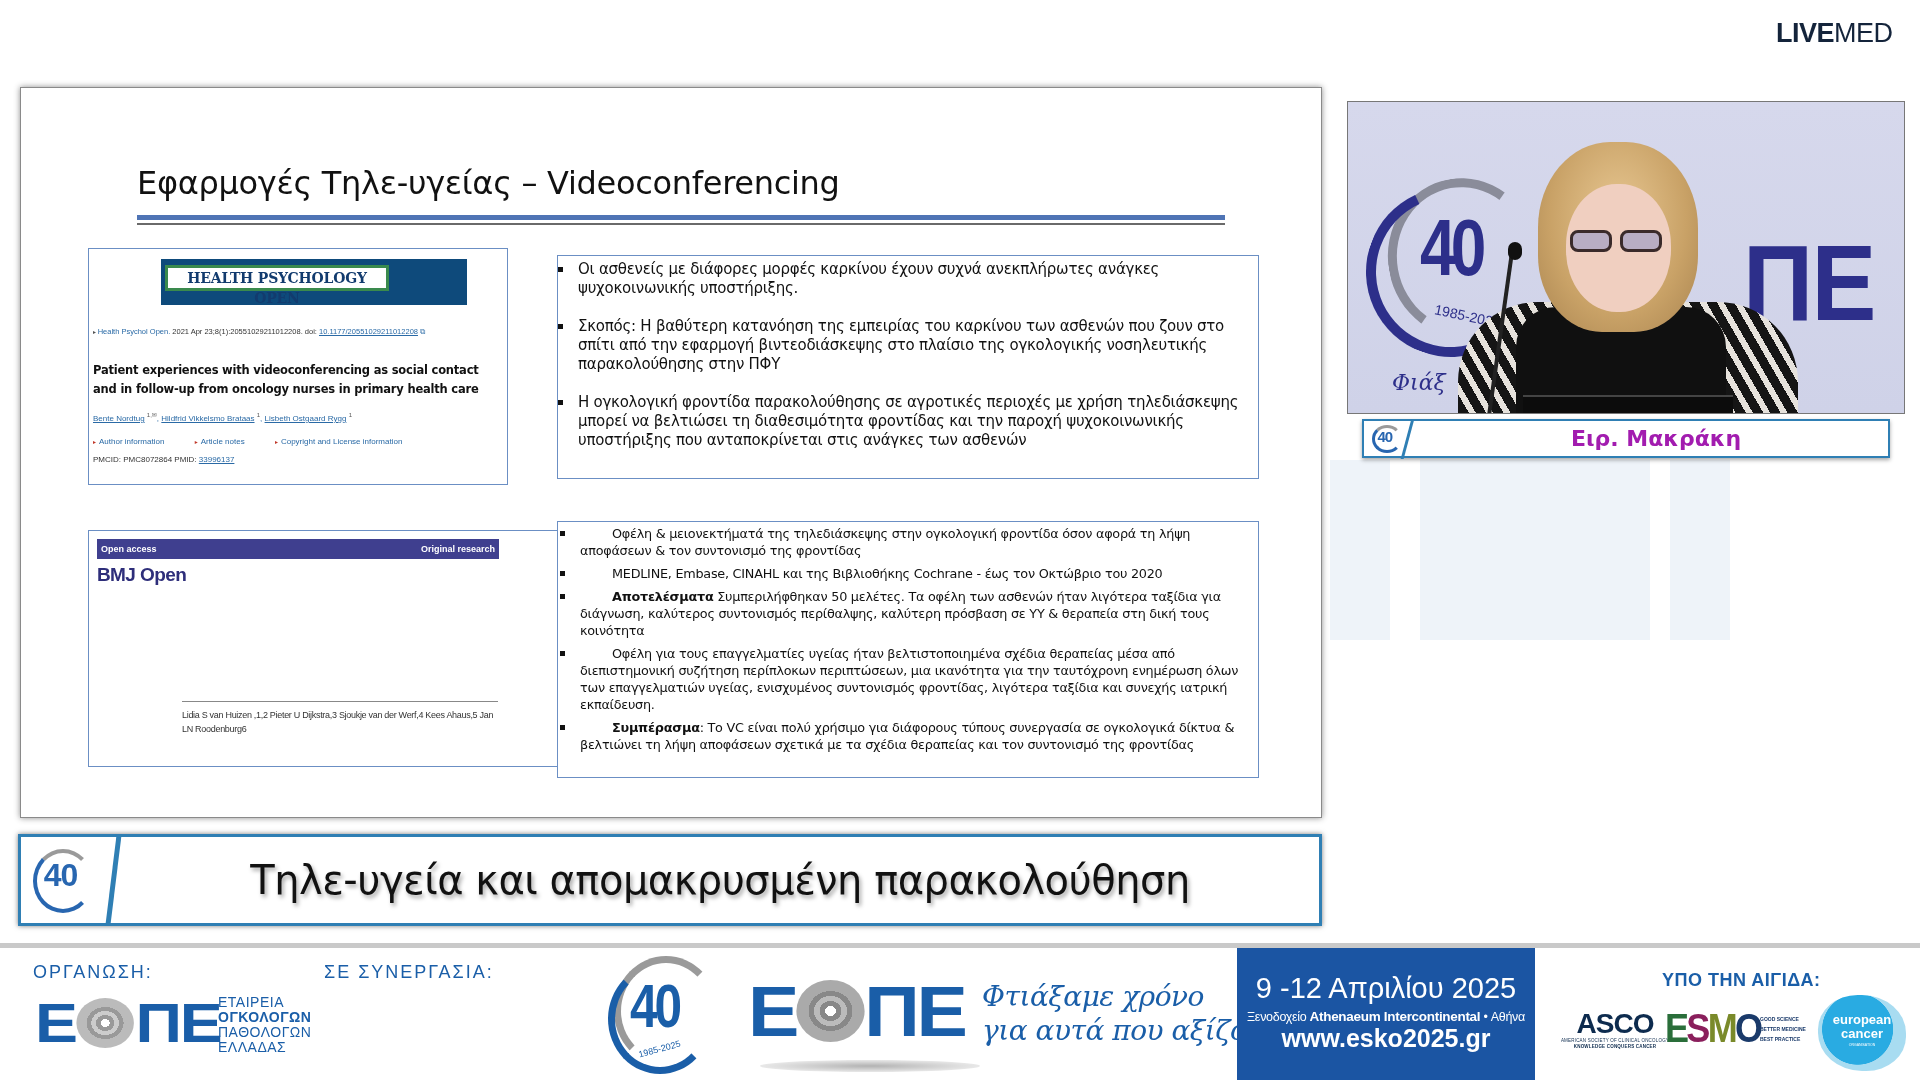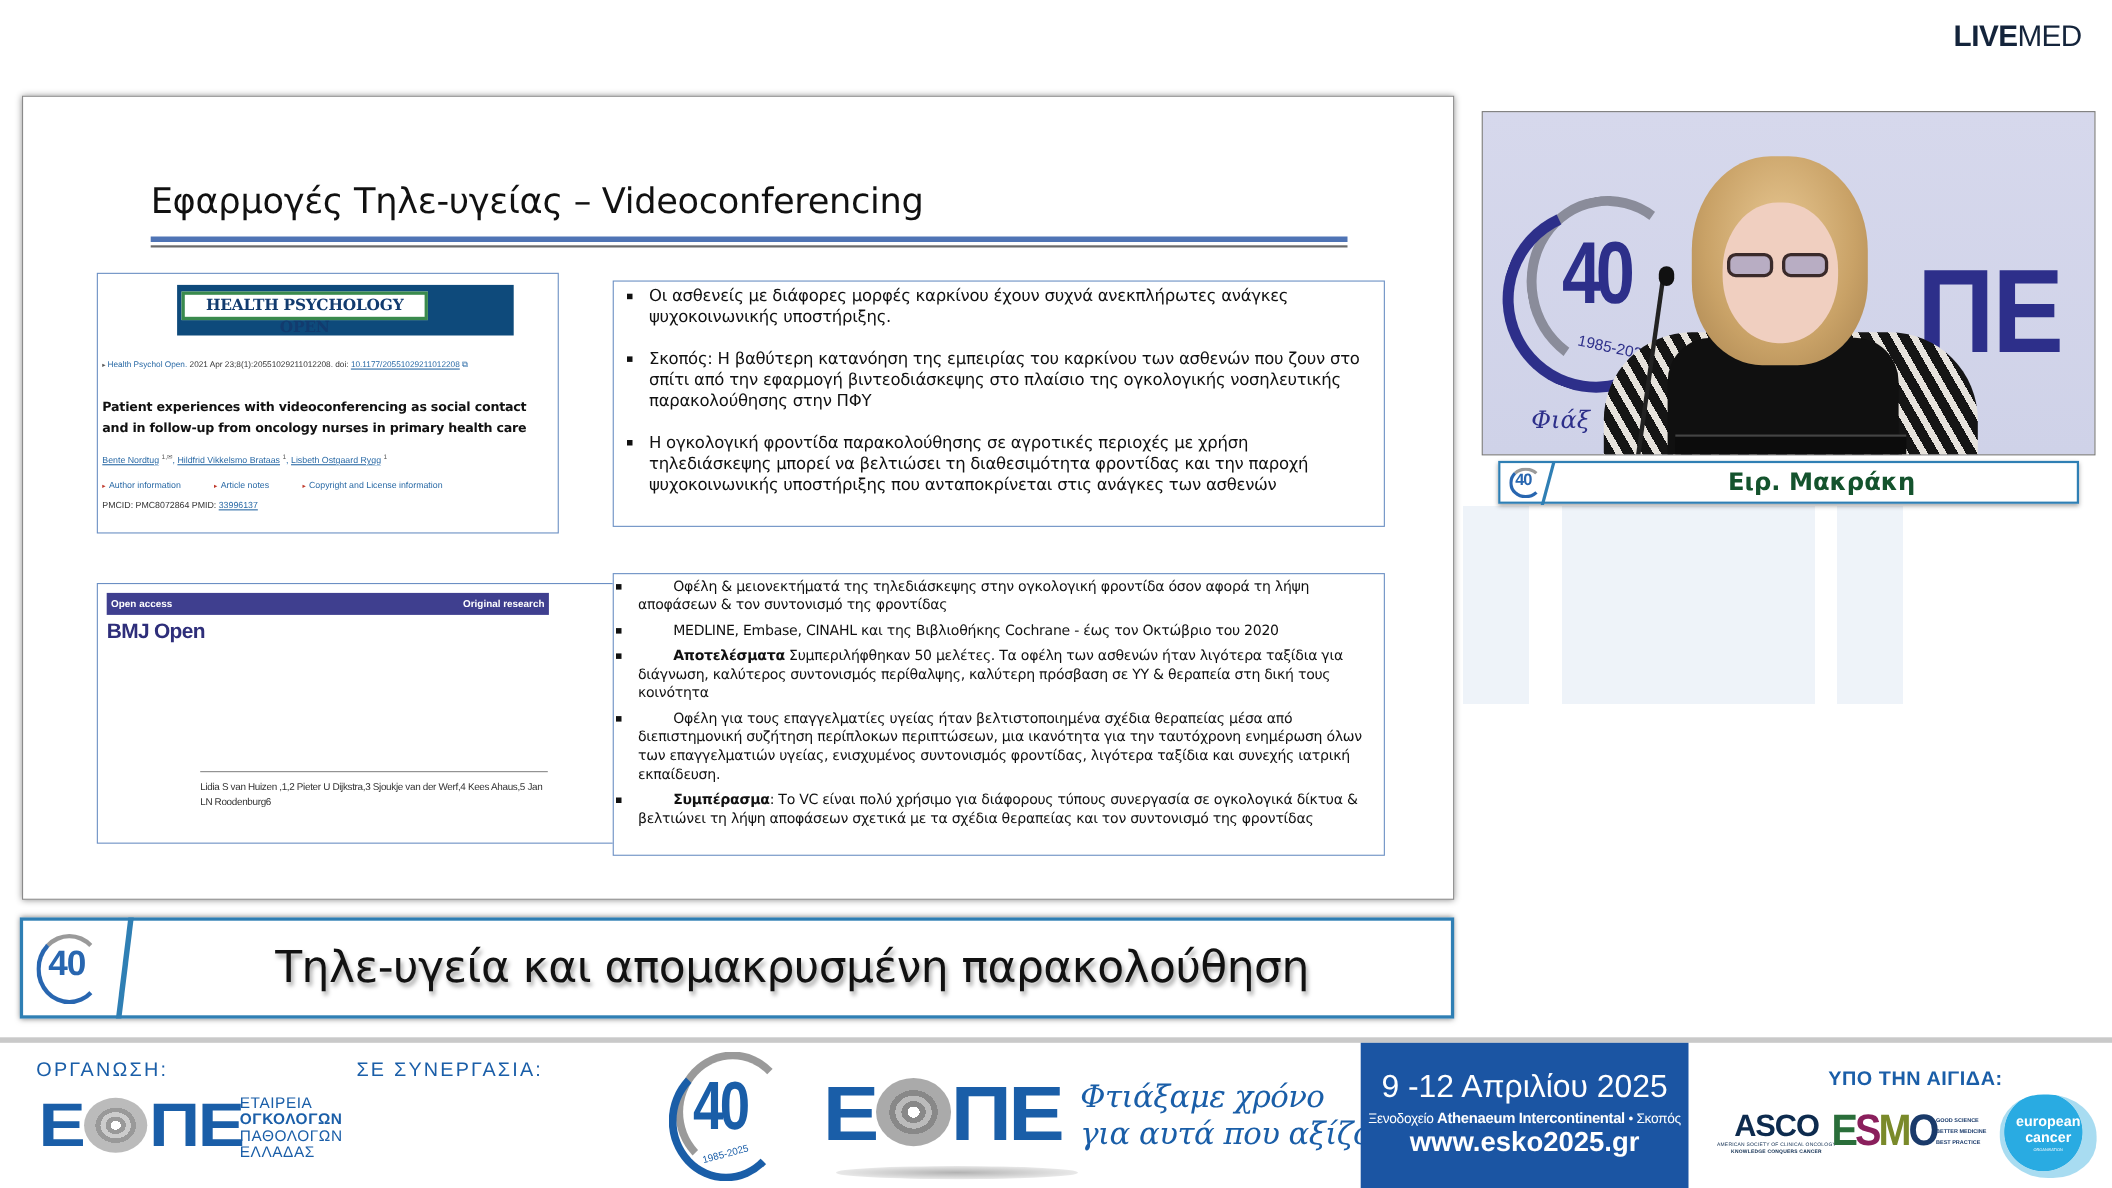--- a/index.html
+++ b/index.html
@@ -41,21 +41,21 @@
   .pmid u { color: #2a6aa6; }
 
   .bmj-bar { position: absolute; left: 8px; top: 8px; width: 402px; height: 20px; background: #3f3f8f; color: #fff; font-size: 9px; font-weight: 700; line-height: 20px; padding: 0 4px; }
   .bmj-bar .r { float: right; }
   .bmj-logo { position: absolute; left: 8px; top: 33px; font-size: 19px; font-weight: 700; color: #2e2e7a; letter-spacing: -0.6px; }
   .bmj-title { position: absolute; left: 93px; top: 33px; width: 320px; font-family: "Liberation Serif", serif; font-size: 22px; line-height: 29px; color: #3d3d8a; letter-spacing: -0.5px; }
   .bmj-line { position: absolute; left: 93px; top: 170px; width: 316px; height: 1px; background: #888; }
   .bmj-authors { position: absolute; left: 93px; top: 177px; width: 320px; font-size: 9px; line-height: 14px; color: #333; letter-spacing: -0.3px; }
 
   .tbox { position: absolute; border: 1.5px solid #6b8fc4; background: #fff; font-family: "DejaVu Sans", sans-serif; color: #111; }
-  .tbox1 { left: 536px; top: 167px; width: 702px; height: 224px; padding: 4px 14px 0 32px; }
+  .tbox1 { left: 536px; top: 167px; width: 702px; height: 224px; padding: 4px 14px 0 20px; }
   .tbox2 { left: 536px; top: 433px; width: 702px; height: 257px; padding: 3px 14px 0 22px; }
   .tbox ul { list-style: none; }
   .tbox li { position: relative; }
   .tbox li::before { content: ""; position: absolute; left: -20px; width: 5px; height: 5px; background: #111; }
   .tbox1 li { font-size: 15px; line-height: 19px; margin-bottom: 19px; letter-spacing: -0.25px; }
   .tbox1 li::before { top: 7px; }
   .tbox2 li { font-size: 12.8px; line-height: 17px; margin-bottom: 6px; letter-spacing: -0.25px; }
   .tbox2 li::before { top: 6px; }
   .tbox b { font-weight: 700; margin-left: 32px; }
 
@@ -75,21 +75,21 @@
   .v-body { position: absolute; left: 110px; top: 200px; width: 340px; height: 140px; border-radius: 80px 80px 0 0;
             background: repeating-linear-gradient(60deg, #151515 0 9px, #e6e2dc 9px 15px); }
   .v-vest { position: absolute; left: 168px; top: 205px; width: 210px; height: 130px; border-radius: 40px 40px 0 0; background: #101010; }
   .v-laptop { position: absolute; left: 175px; top: 293px; width: 210px; height: 25px; background: #0c0c0c; border-top: 2px solid #444; }
   .v-mic { position: absolute; left: 162px; top: 150px; width: 4px; height: 170px; background: #222; transform: rotate(8deg); transform-origin: top; }
   .v-mic-head { position: absolute; left: 160px; top: 140px; width: 14px; height: 18px; border-radius: 7px; background: #111; }
 
   .namebar { position: absolute; left: 1362px; top: 419px; width: 528px; height: 39px; background: #fff; border: 2px solid #2f7fb4; box-shadow: 0 2px 4px rgba(0,0,0,0.35); }
   .namebar .logo { position: absolute; left: 8px; top: 4px; width: 30px; height: 28px; }
   .namebar .slash { position: absolute; left: 42px; top: -2px; width: 3px; height: 40px; background: #2f7fb4; transform: skewX(-15deg); }
-  .namebar .name { position: absolute; left: 60px; right: 0; top: 0; line-height: 35px; text-align: center; font-family: "DejaVu Sans", sans-serif; font-size: 22px; font-weight: 700; color: #14532d; }
+  .namebar .name { position: absolute; left: 60px; right: 0; top: 0; line-height: 35px; text-align: center; font-family: "DejaVu Sans", sans-serif; font-size: 22px; font-weight: 700; color: #a21caf; }
 
   .mini40 { position: relative; display: block; }
   .mini40 .ring { position: absolute; left: 0; top: 0; width: 100%; height: 100%; border-radius: 50%; border: 3px solid #2866b0; border-color: #9a9a9a transparent #2866b0 #2866b0; }
   .mini40 .num { position: absolute; left: 18%; top: 12%; font-weight: 700; color: #2866b0; letter-spacing: -1px; }
 
   
   .topicbar { position: absolute; left: 18px; top: 834px; width: 1304px; height: 92px; background: #fff; border: 3px solid #2f7fb4; box-shadow: 0 0 5px rgba(0,0,0,0.5); }
   .topicbar .logo { position: absolute; left: 12px; top: 12px; width: 60px; height: 64px; }
   .topicbar .slash { position: absolute; left: 90px; top: -3px; width: 5px; height: 92px; background: #2f7fb4; transform: skewX(-7deg); }
   .topicbar .topic { position: absolute; left: 120px; right: 20px; top: 0; line-height: 86px; text-align: center; font-family: "DejaVu Sans", sans-serif; font-size: 40px; color: #111; text-shadow: 2px 3px 4px rgba(0,0,0,0.35); letter-spacing: -0.5px; }
@@ -257,21 +257,21 @@
   </div>
   <div class="f-eope2"><span>Ε</span><span class="spiral"></span><span>ΠΕ</span></div>
   <div class="f-shadow"></div>
   <div class="f-slogan">
     <div>Φτιάξαμε χρόνο</div>
     <div>για αυτά που αξίζουν</div>
   </div>
 
   <div class="f-date">
     <div class="d1">9 -12 Απριλίου 2025</div>
-    <div class="d2"><span>Ξενοδοχείο </span><b>Athenaeum Intercontinental</b><span> • Σκοπός</span></div>
+    <div class="d2"><span>Ξενοδοχείο </span><b>Athenaeum Intercontinental</b><span> • Αθήνα</span></div>
     <div class="d3">www.esko2025.gr</div>
   </div>
 
   <div class="f-aegis-label">ΥΠΟ ΤΗΝ ΑΙΓΙΔΑ:</div>
   <div class="f-asco">
     <div class="a1">ASCO</div>
     <div class="a2">AMERICAN SOCIETY OF CLINICAL ONCOLOGY</div>
     <div class="a2" style="font-weight:700;">KNOWLEDGE CONQUERS CANCER</div>
   </div>
   <div class="f-esmo"><span class="e">E</span><span class="s">S</span><span class="m">M</span><span class="o">O</span></div>

